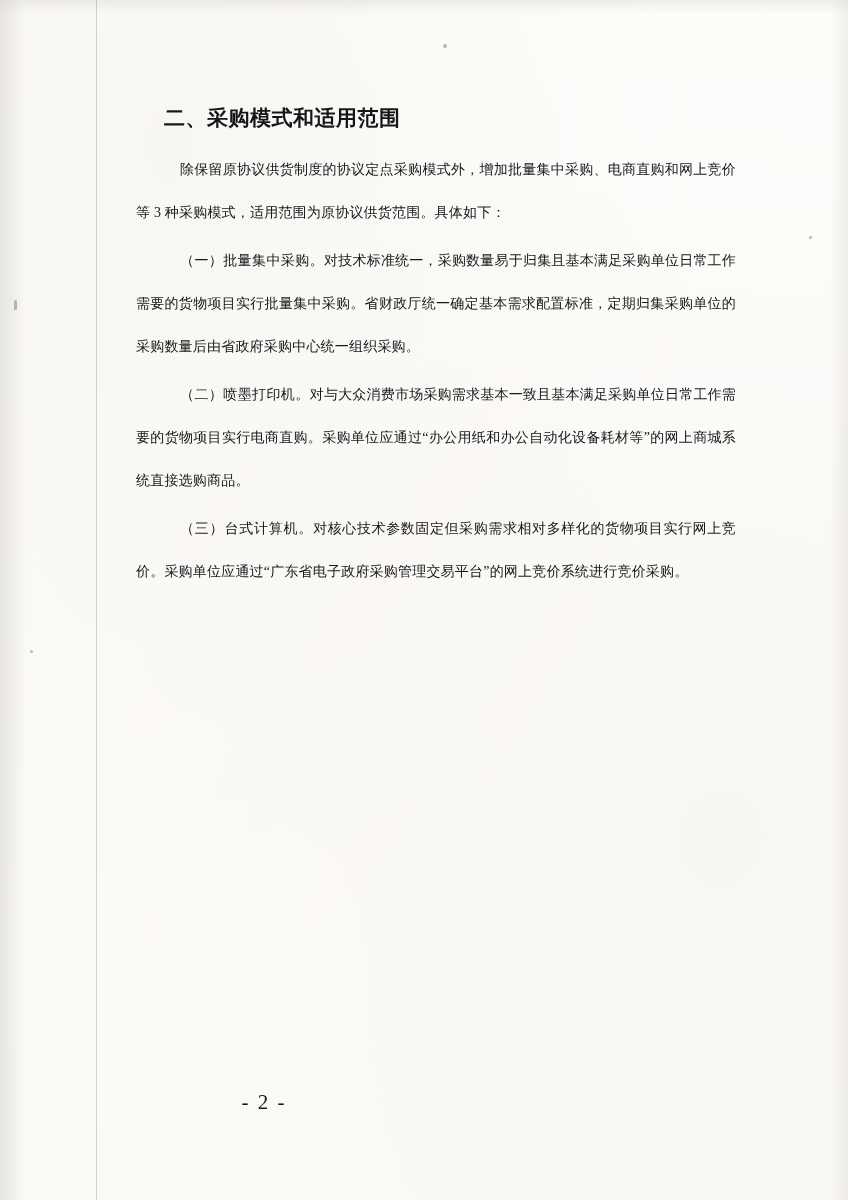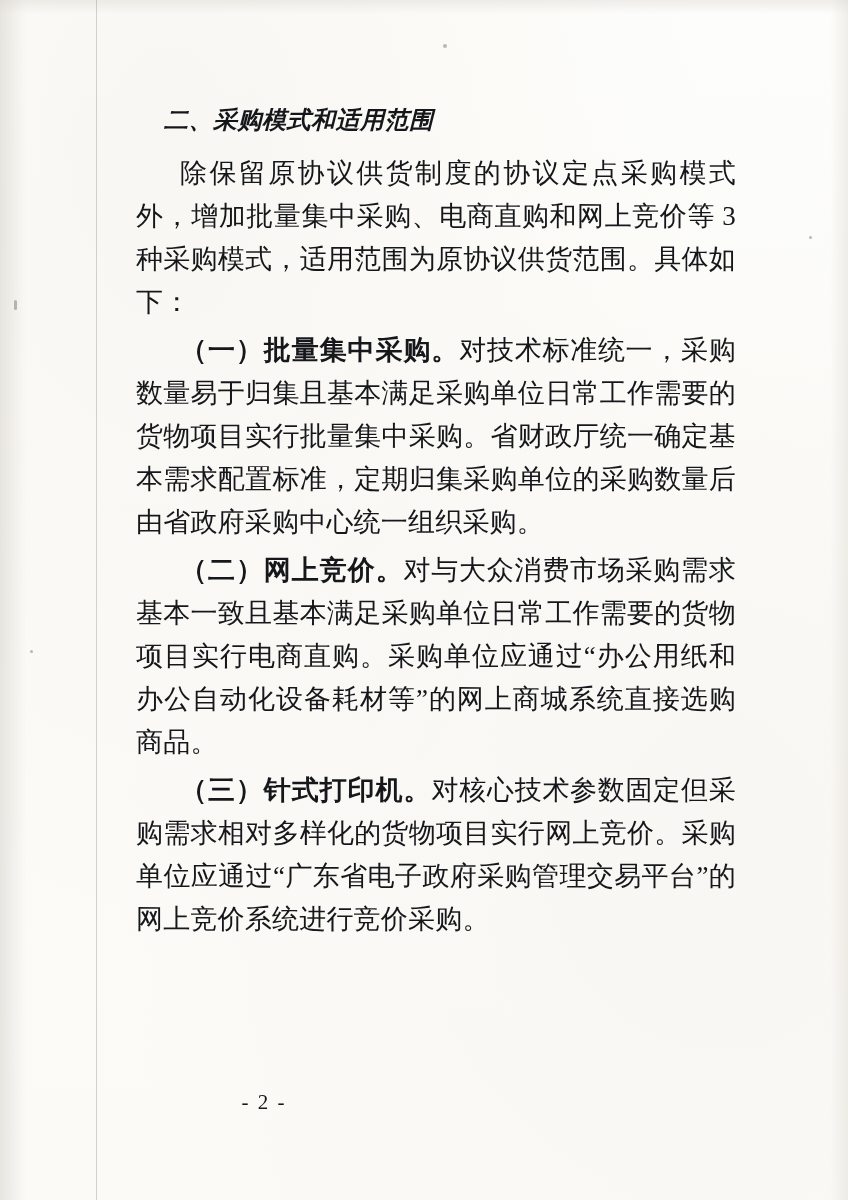--- a/index.html
+++ b/index.html
@@ -68,42 +68,41 @@
   .content {
     position: absolute;
     left: 136px;
     top: 104px;
     width: 600px;
   }
 
   .heading {
     font-family: "Liberation Sans", sans-serif;
     font-weight: bold;
-    font-size: 24px;
+    font-size: 21px;
     color: #14161a;
     letter-spacing: 0.5px;
     margin: 0 0 16px 0;
     padding-left: 28px;
-    font-style: italic;
   }
 
   p.para {
     margin: 0 0 5px 0;
-    font-size: 27px;
+    font-size: 14px;
     line-height: 43px;
     color: #15171b;
     text-align: justify;
     text-justify: inter-ideograph;
     letter-spacing: 0.2px;
     text-indent: 44px;
   }
 
   .lead {
     font-family: "Liberation Sans", sans-serif;
-    font-weight: bold;
+    font-weight: normal;
     letter-spacing: 0.4px;
   }
 
   .pagenum {
     position: absolute;
     left: 0;
     top: 1090px;
     width: 848px;
     text-align: center;
     font-size: 21px;
@@ -133,23 +132,23 @@
 
   <div class="content">
 
     <h1 class="heading">二、采购模式和适用范围</h1>
 
     <p class="para"><span>除保留原协议供货制度的协议定点采购模式外，增加批量集中采购、电商直购和网上竞价等 3 种采购模式，适用范围为原协议供货范围。具体如下：</span></p>
 
     <p class="para"><span class="lead">（一）批量集中采购。</span><span>对技术标准统一，采购数量易于归集且基本满足采购单位日常工作需要的货物项目实行批量集中采购。省财政厅统一确定基本需求配置标准，定期归集采购单位的采购数量后由省政府采购中心统一组织采购。</span></p>
 
 
-    <p class="para"><span class="lead">（二）网上竞价。</span><span>对与大众消费市场采购需求基本一致且基本满足采购单位日常工作需要的货物项目实行电商直购。采购单位应通过“办公用纸和办公自动化设备耗材等”的网上商城系统直接选购商品。</span></p>
+    <p class="para"><span class="lead">（二）喷墨打印机。</span><span>对与大众消费市场采购需求基本一致且基本满足采购单位日常工作需要的货物项目实行电商直购。采购单位应通过“办公用纸和办公自动化设备耗材等”的网上商城系统直接选购商品。</span></p>
 
 
-    <p class="para"><span class="lead">（三）针式打印机。</span><span>对核心技术参数固定但采购需求相对多样化的货物项目实行网上竞价。采购单位应通过“广东省电子政府采购管理交易平台”的网上竞价系统进行竞价采购。</span></p>
+    <p class="para"><span class="lead">（三）台式计算机。</span><span>对核心技术参数固定但采购需求相对多样化的货物项目实行网上竞价。采购单位应通过“广东省电子政府采购管理交易平台”的网上竞价系统进行竞价采购。</span></p>
 
 
   </div>
 
   <div class="pagenum"><span class="pagenum-inner">- 2 -</span></div>
 
 </div>
 
 </body></html>

